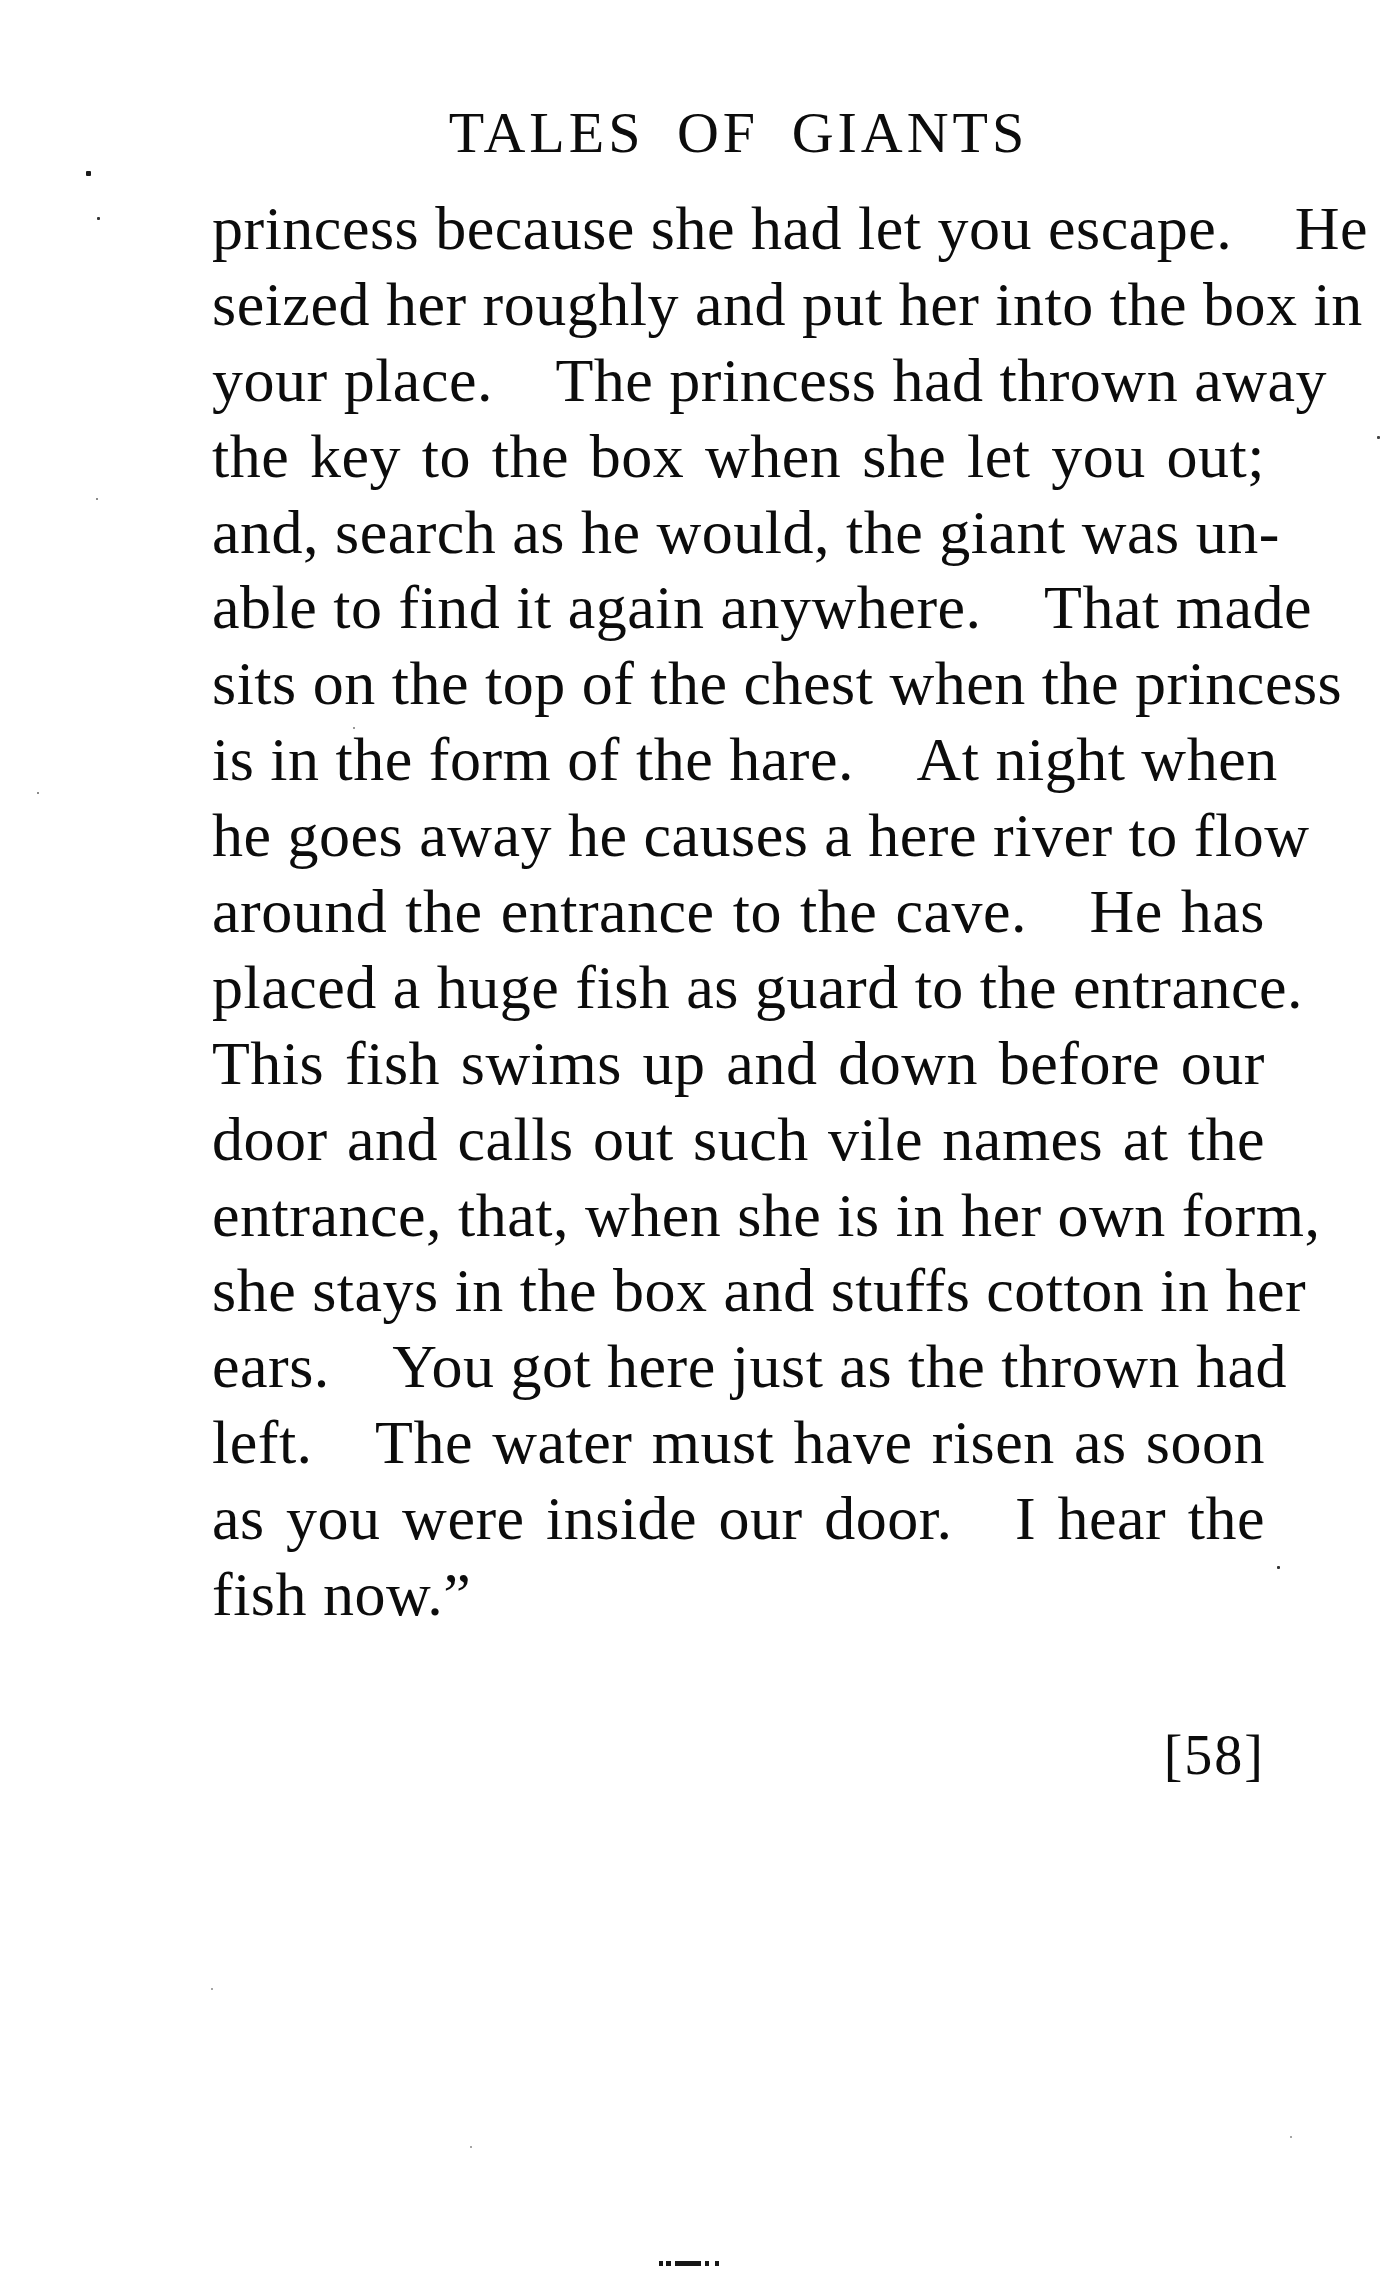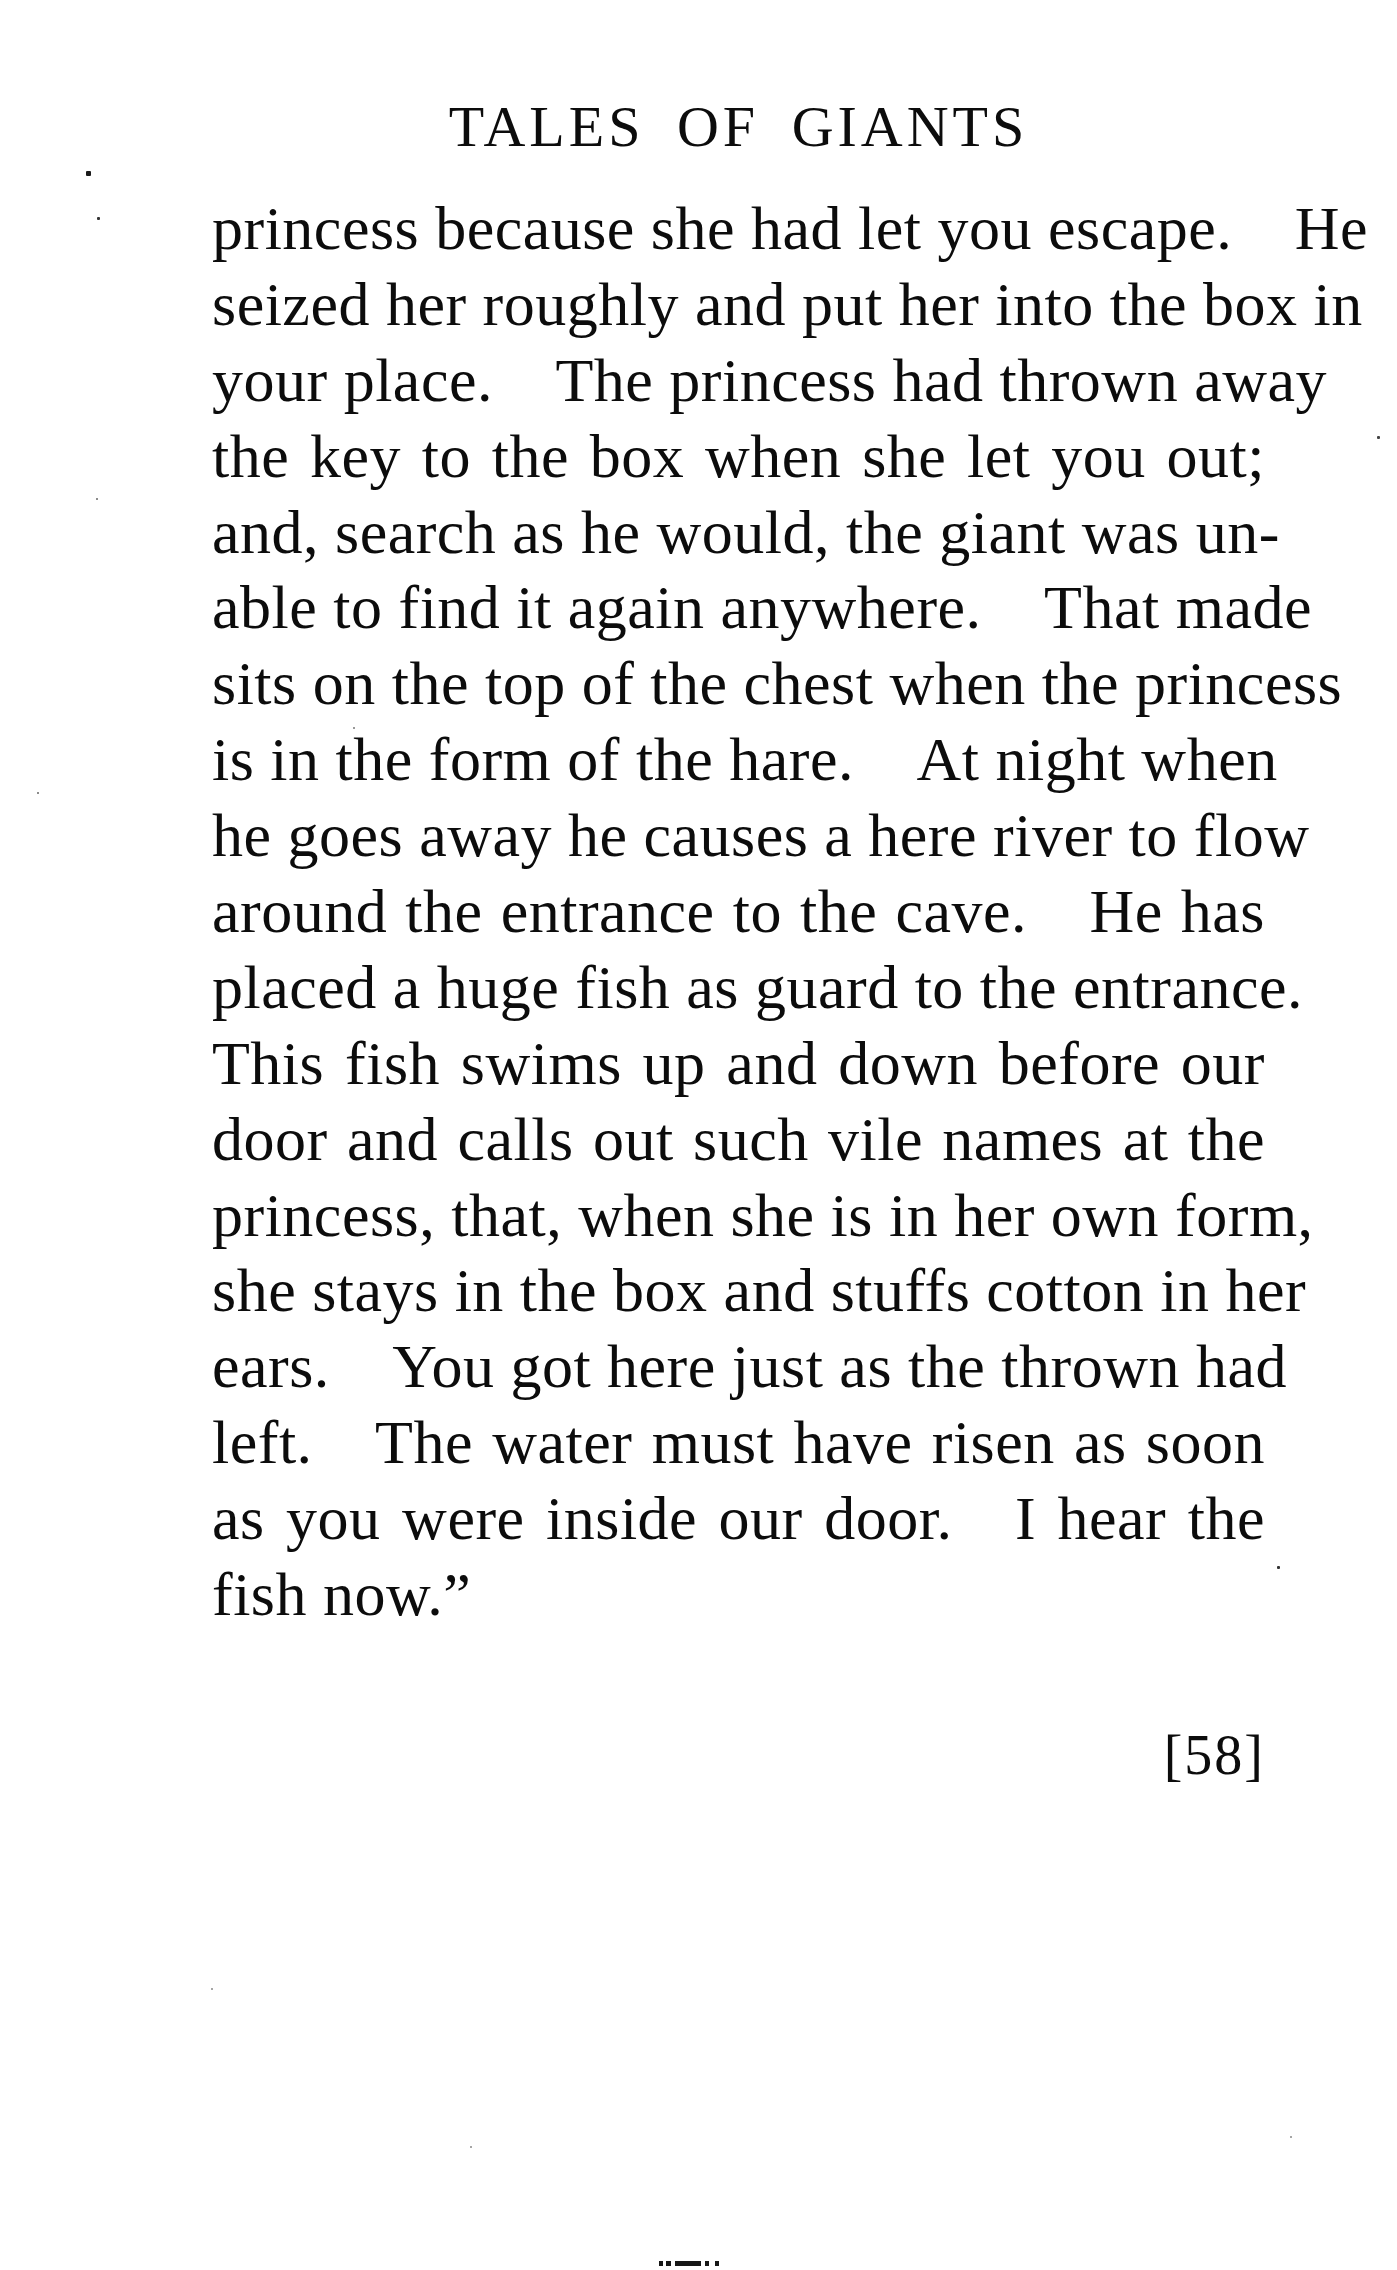--- a/index.html
+++ b/index.html
@@ -6,21 +6,21 @@
   #page{
     position:relative;
     width:1397px;height:2270px;
     background:var(--paper,#ffffff);
     overflow:hidden;
     font-family:"Liberation Serif","DejaVu Serif",serif;
     color:var(--ink,#0c0c0c);
   }
   #title{
     position:absolute;
-    left:212px;top:98px;width:1053px;
+    left:212px;top:104px;width:1053px;
     font-size:58px;line-height:58px;
     letter-spacing:4px;word-spacing:14px;
     text-align:center;
     white-space:nowrap;
   }
   #paragraph{
     position:absolute;
     left:212px;top:191px;width:1053px;
     font-size:62px;line-height:75.9px;
     letter-spacing:0.5px;
@@ -66,21 +66,21 @@
     <div class="line">the key to the box when she let you out;</div>
     <div class="line">and, search as he would, the giant was un-</div>
     <div class="line">able to find it again anywhere. That made</div>
     <div class="line">sits on the top of the chest when the princess</div>
     <div class="line">is in the form of the hare. At night when</div>
     <div class="line">he goes away he causes a here river to flow</div>
     <div class="line">around the entrance to the cave. He has</div>
     <div class="line">placed a huge fish as guard to the entrance.</div>
     <div class="line">This fish swims up and down before our</div>
     <div class="line">door and calls out such vile names at the</div>
-    <div class="line">princess, that, when she is in her own form,</div>
+    <div class="line">entrance, that, when she is in her own form,</div>
     <div class="line">she stays in the box and stuffs cotton in her</div>
     <div class="line">ears. You got here just as the thrown had</div>
     <div class="line">left. The water must have risen as soon</div>
     <div class="line">as you were inside our door. I hear the</div>
     <div class="line last">fish now.”</div>
   </div>
 
   <div id="folio">[58]</div>
 
   <div id="artifact-layer">

